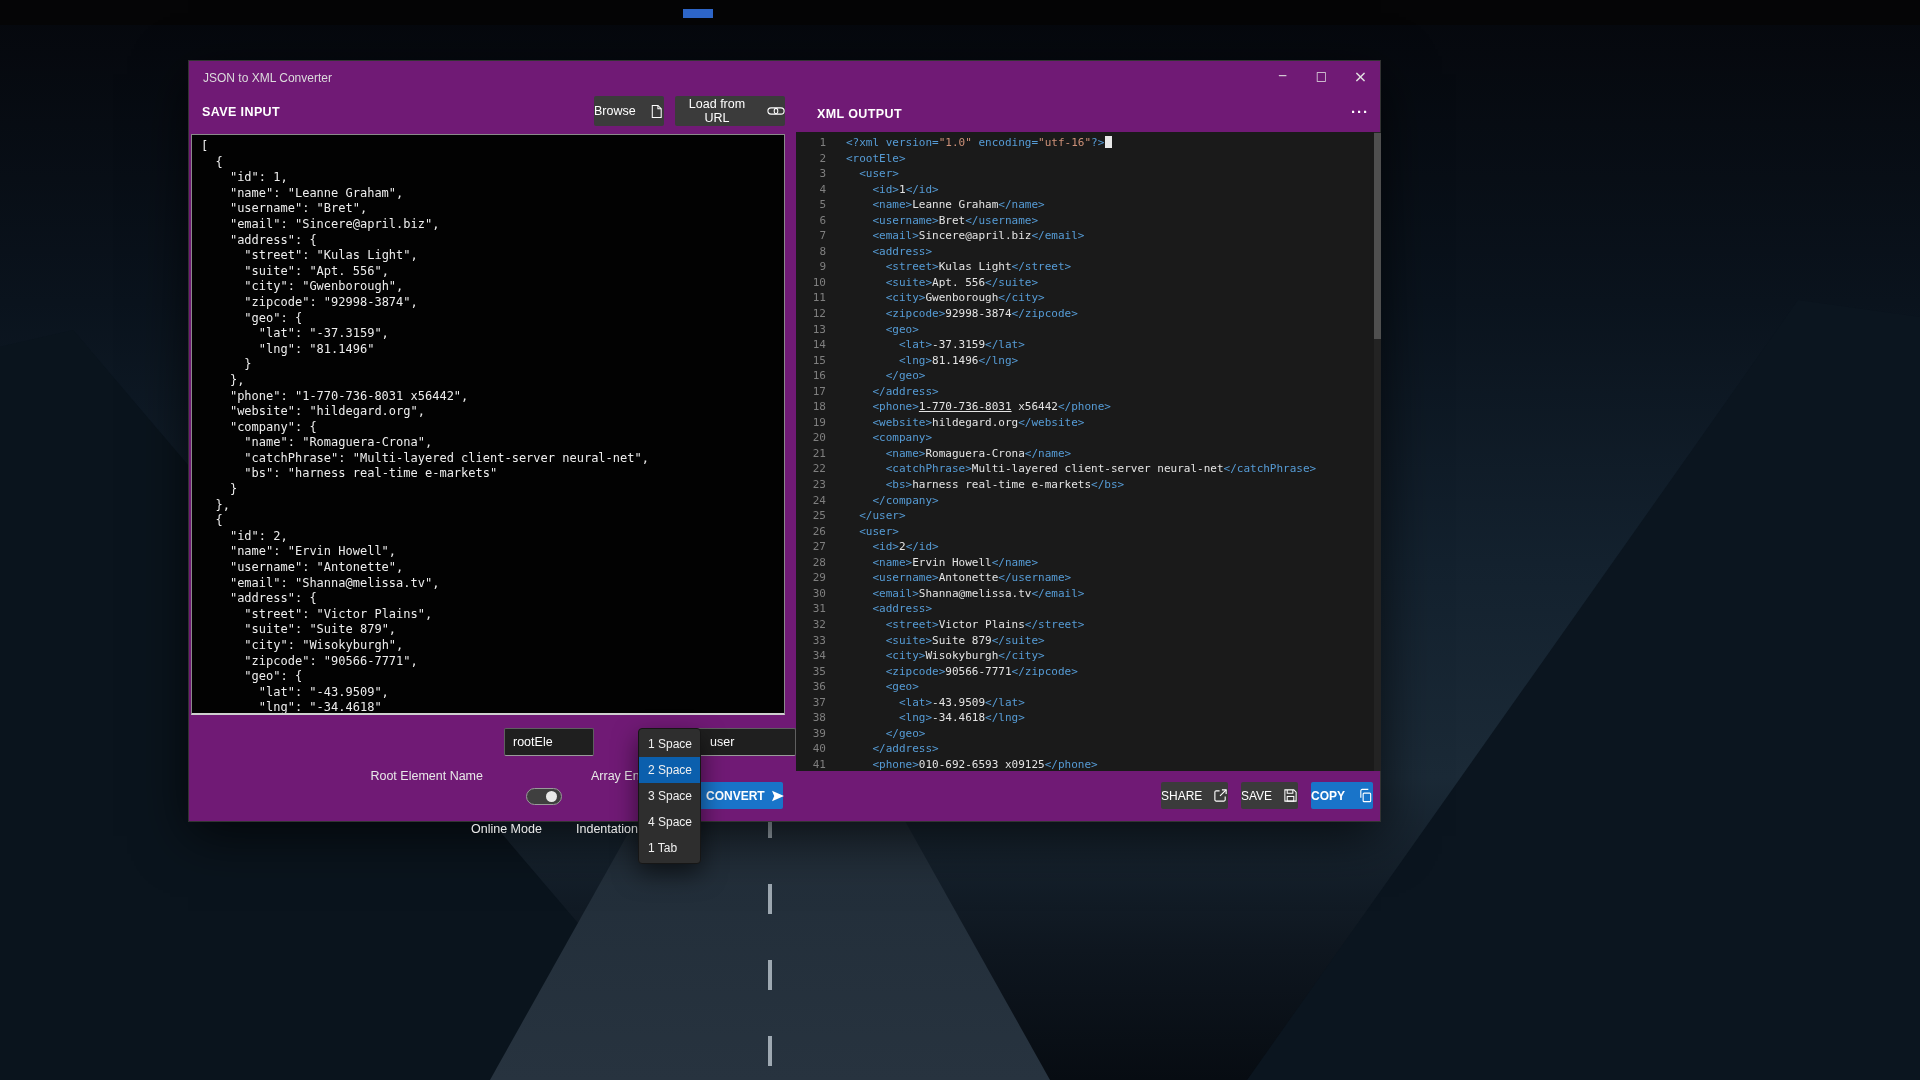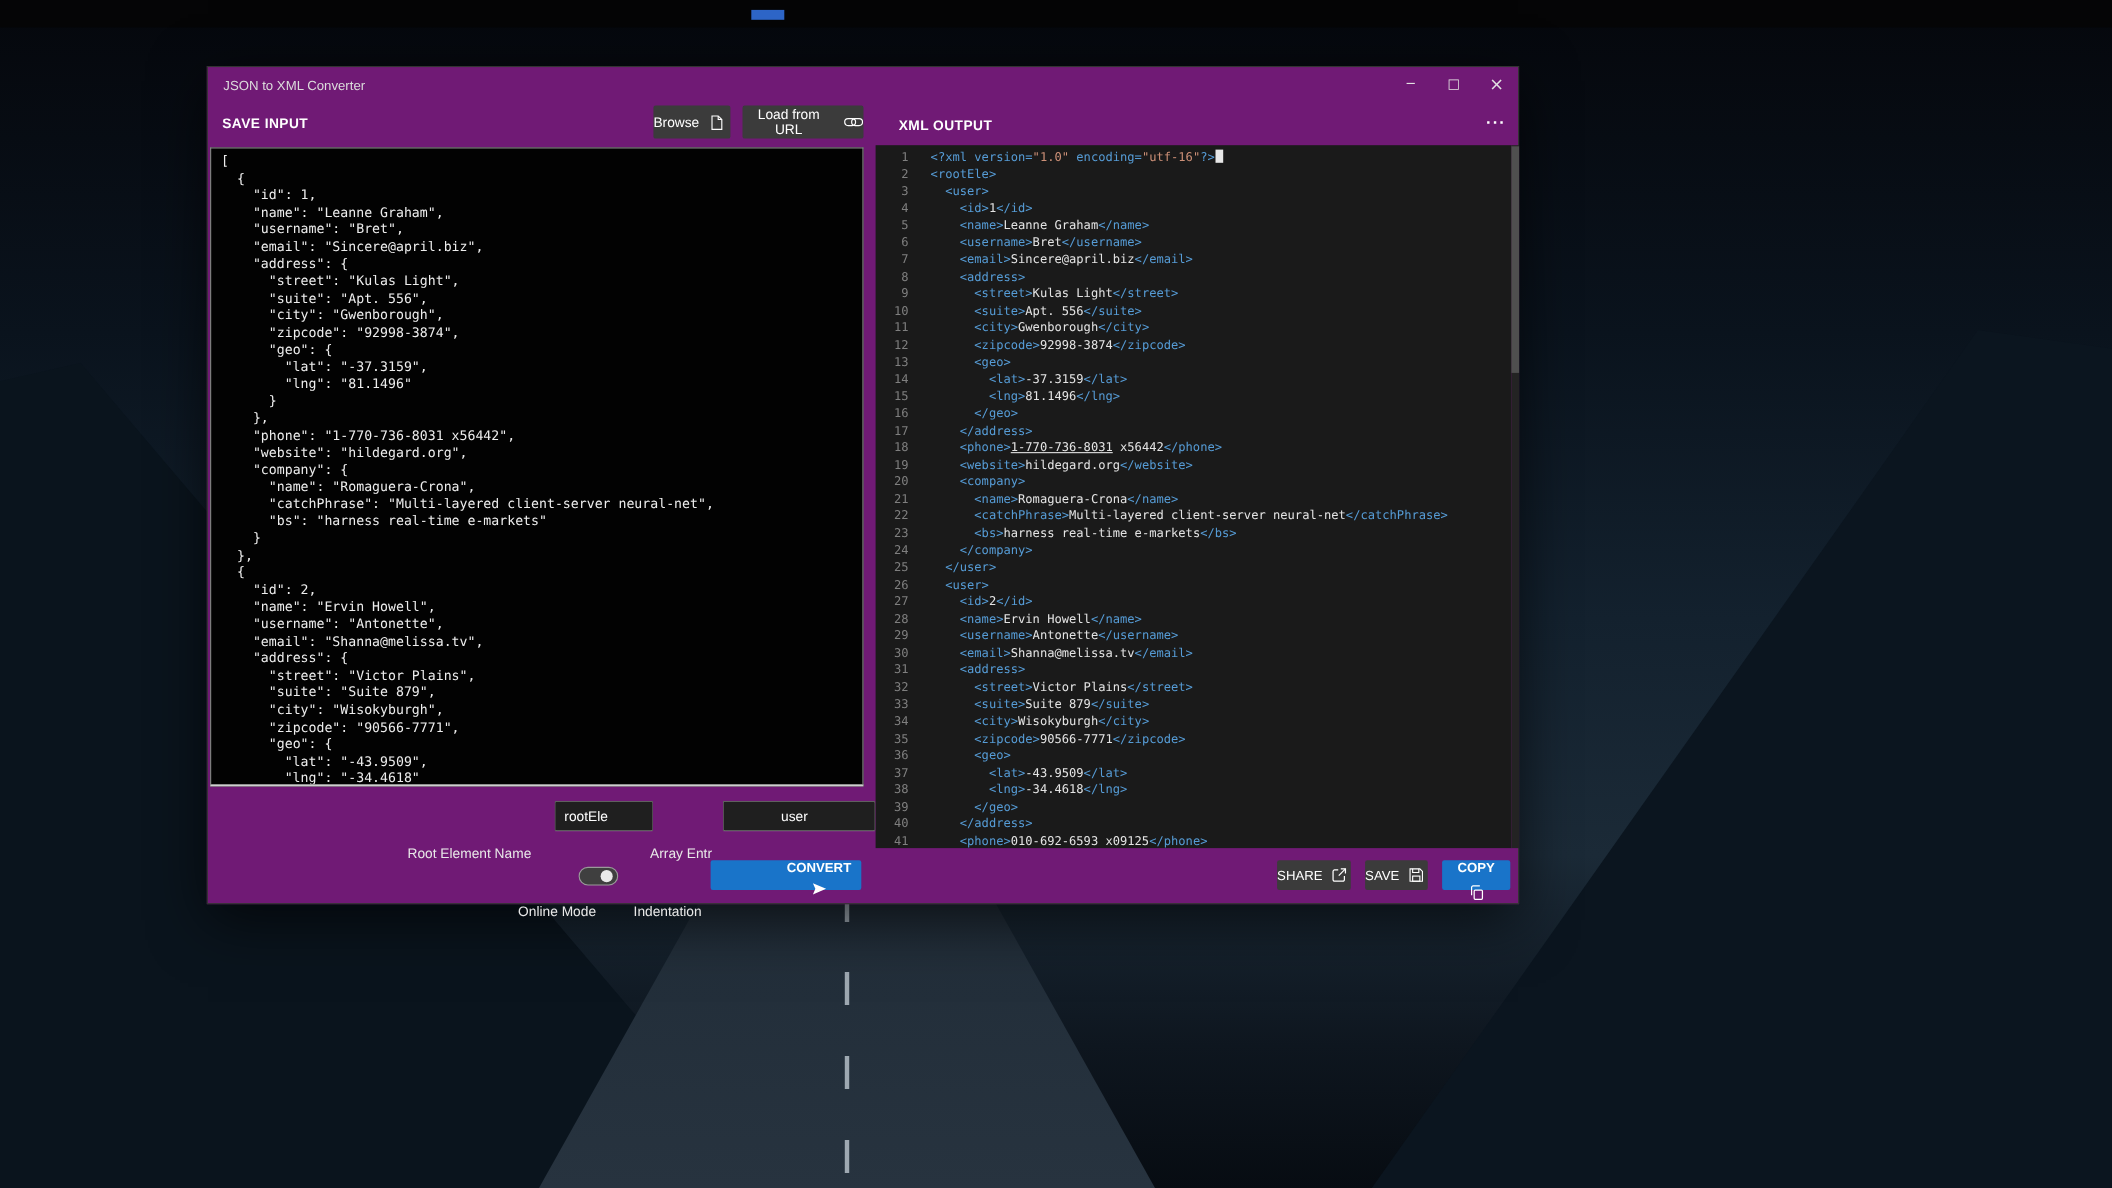--- a/index.html
+++ b/index.html
@@ -29,24 +29,24 @@
   .titlebar-title { position:absolute; left:14px; top:10px; font-size:12px; color:#dcdcdc; }
   .win-controls { position:absolute; right:0; top:0; display:flex; }
   .win-btn { width:39px; height:30px; background:transparent; border:none; color:#e2e2e2;
              font-size:12px; font-family:"DejaVu Sans", sans-serif; text-align:center; }
   .win-btn.close { font-size:16px; }
 
   .panel-title { position:absolute; font-size:12.5px; font-weight:700; letter-spacing:.4px; color:#fff; }
   .pt-json { left:13px; top:44px; }
   .pt-xml  { left:628px; top:46px; }
 
-  .btn { display:flex; align-items:center; justify-content:flex-start; gap:8px; border:none;
+  .btn { display:flex; align-items:center; justify-content:space-between; gap:8px; border:none;
          font-size:12.5px; color:#fff; border-radius:2px; position:absolute; }
   .dark   { background:#3b3b3b; }
-  .accent { background:#1974c9; font-weight:600;flex-direction:column; }
+  .accent { background:#1974c9; font-weight:600; }
   .btn-browse  { left:405px; top:35px; width:70px;  height:30px; }
   .btn-loadurl { left:486px; top:35px; width:110px; height:30px; }
   .btn-more    { left:1162px; top:38px; width:28px; height:24px; background:transparent;
                  font-size:15px; font-weight:700; letter-spacing:1px; }
 
   
   .json-area { position:absolute; left:2px; top:73px; width:594px; height:581px;
                background:#020202; border:1px solid #8a8a8a; border-bottom:2px solid #cfcfcf;
                padding:4px 9px; color:#ededed; font-size:12px; line-height:15.6px;
                white-space:pre-wrap; overflow:hidden; }
@@ -272,14 +272,21 @@
   </button>
 
   <button class="btn accent btn-copy">
     <span>COPY</span>
     <svg width="15" height="15" viewBox="0 0 16 16" fill="none" stroke="#fff" stroke-width="1.2">
       <rect x="5.5" y="5.5" width="8" height="9" rx="1"></rect>
         <path d="M3 10.5V3a1.5 1.5 0 0 1 1.5-1.5H11"></path>
     </svg>
   </button>
 
+  <div class="dropdown">
+      <div class="dd-item">1 Space</div>
+      <div class="dd-item selected">2 Space</div>
+      <div class="dd-item">3 Space</div>
+      <div class="dd-item">4 Space</div>
+      <div class="dd-item">1 Tab</div>
+    </div>
 
 </div>
 
 </body></html>

